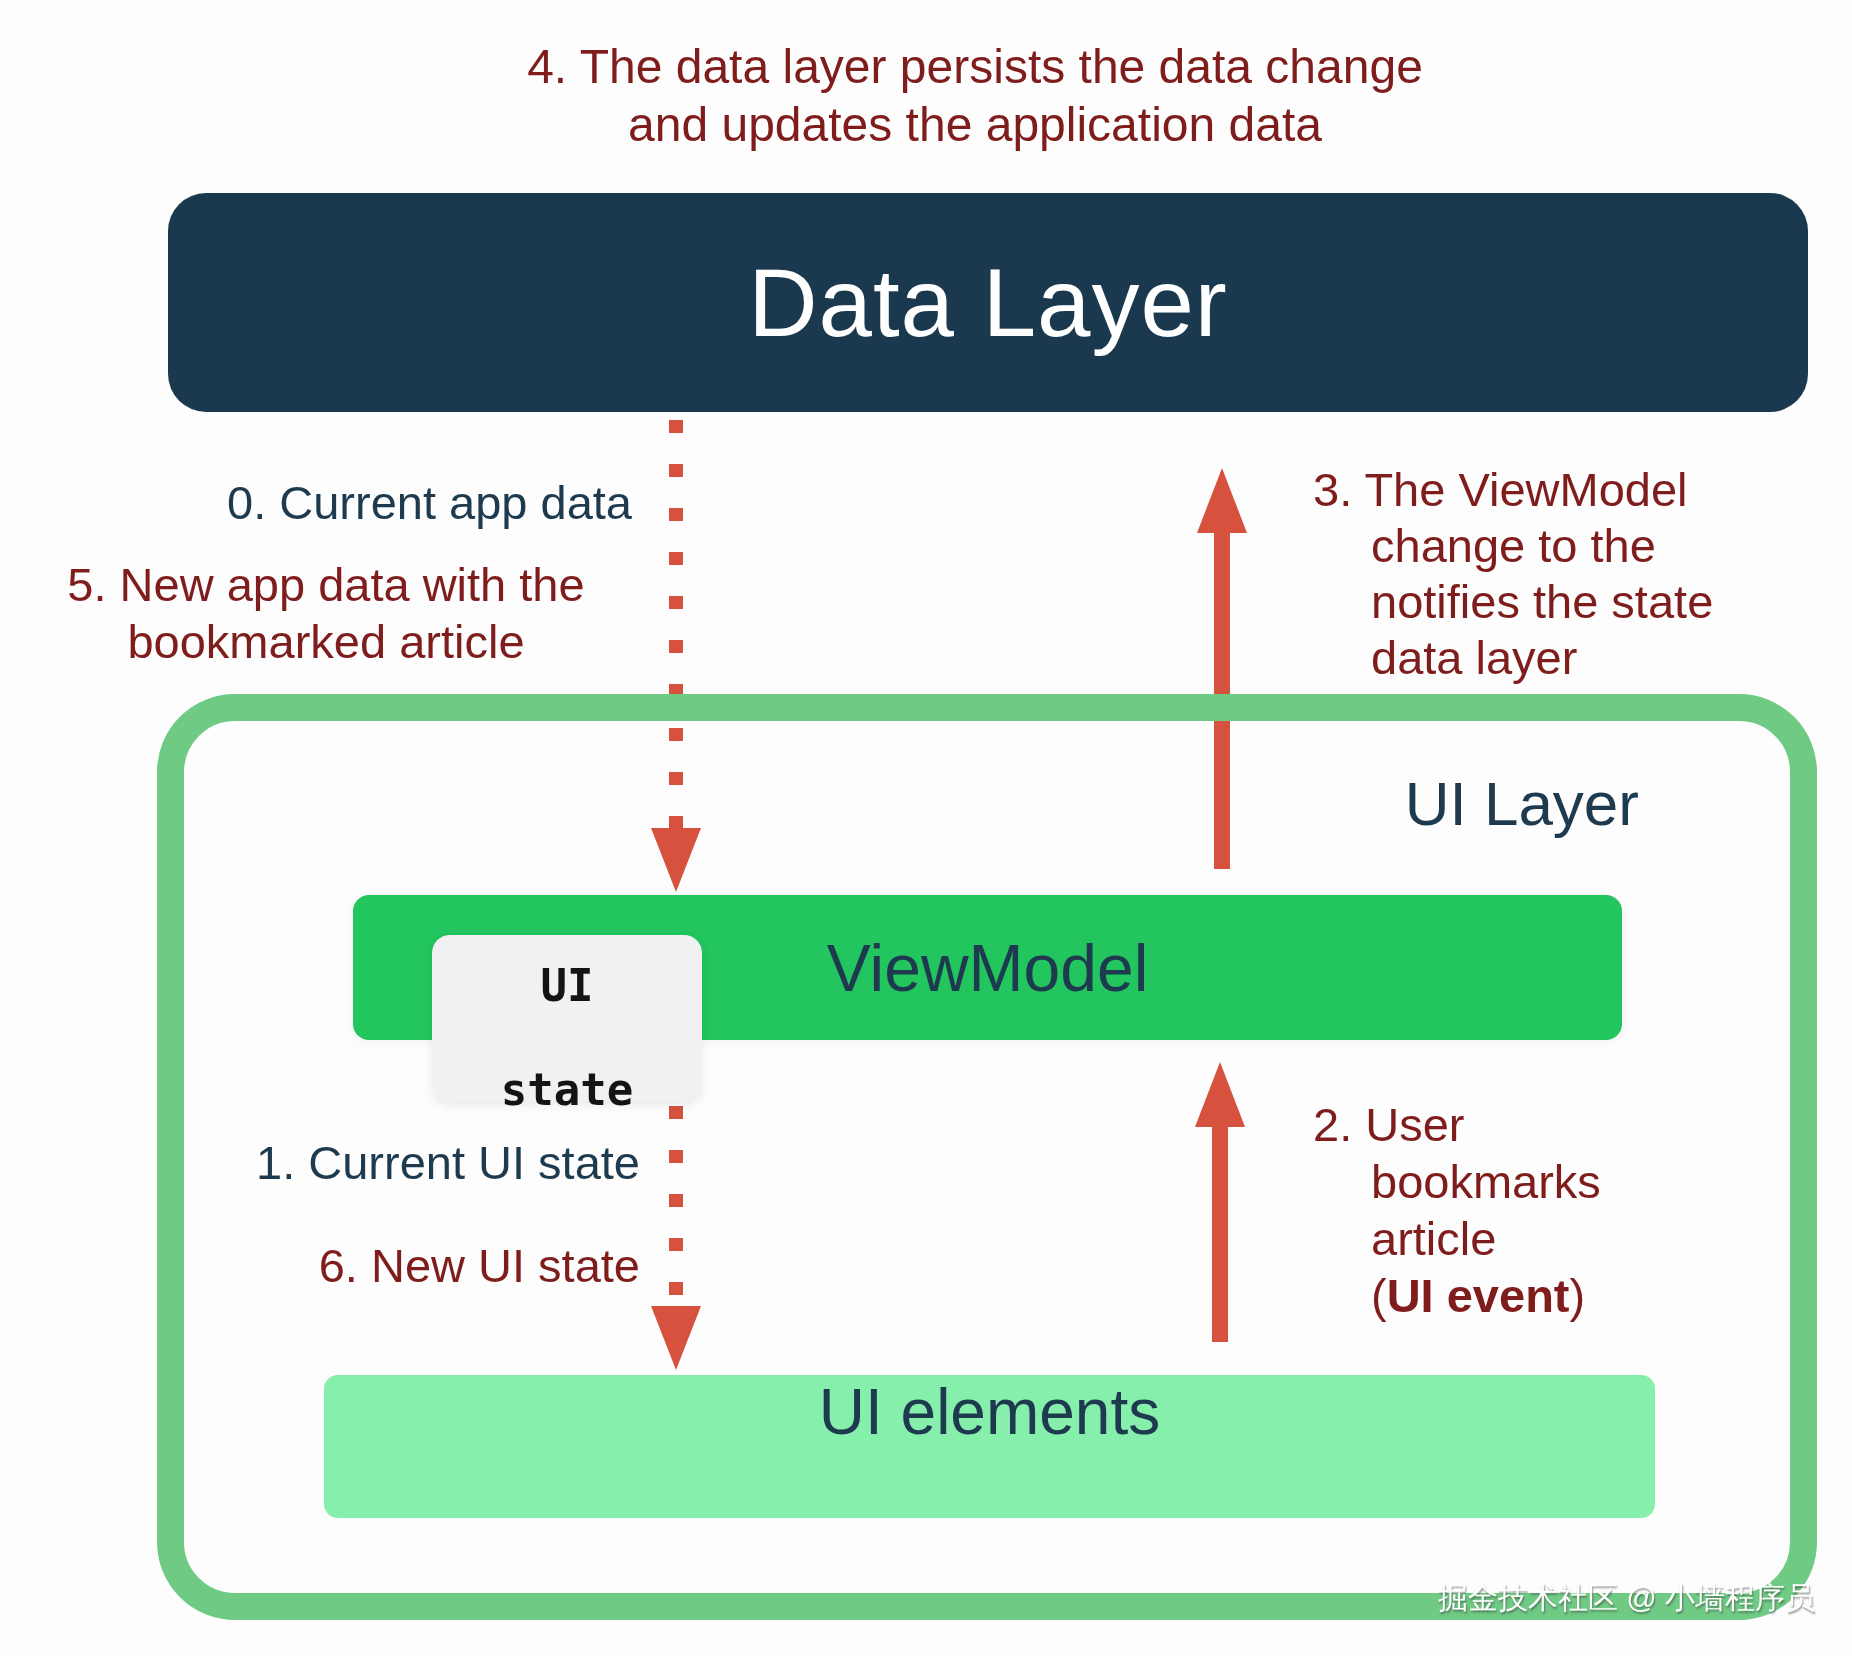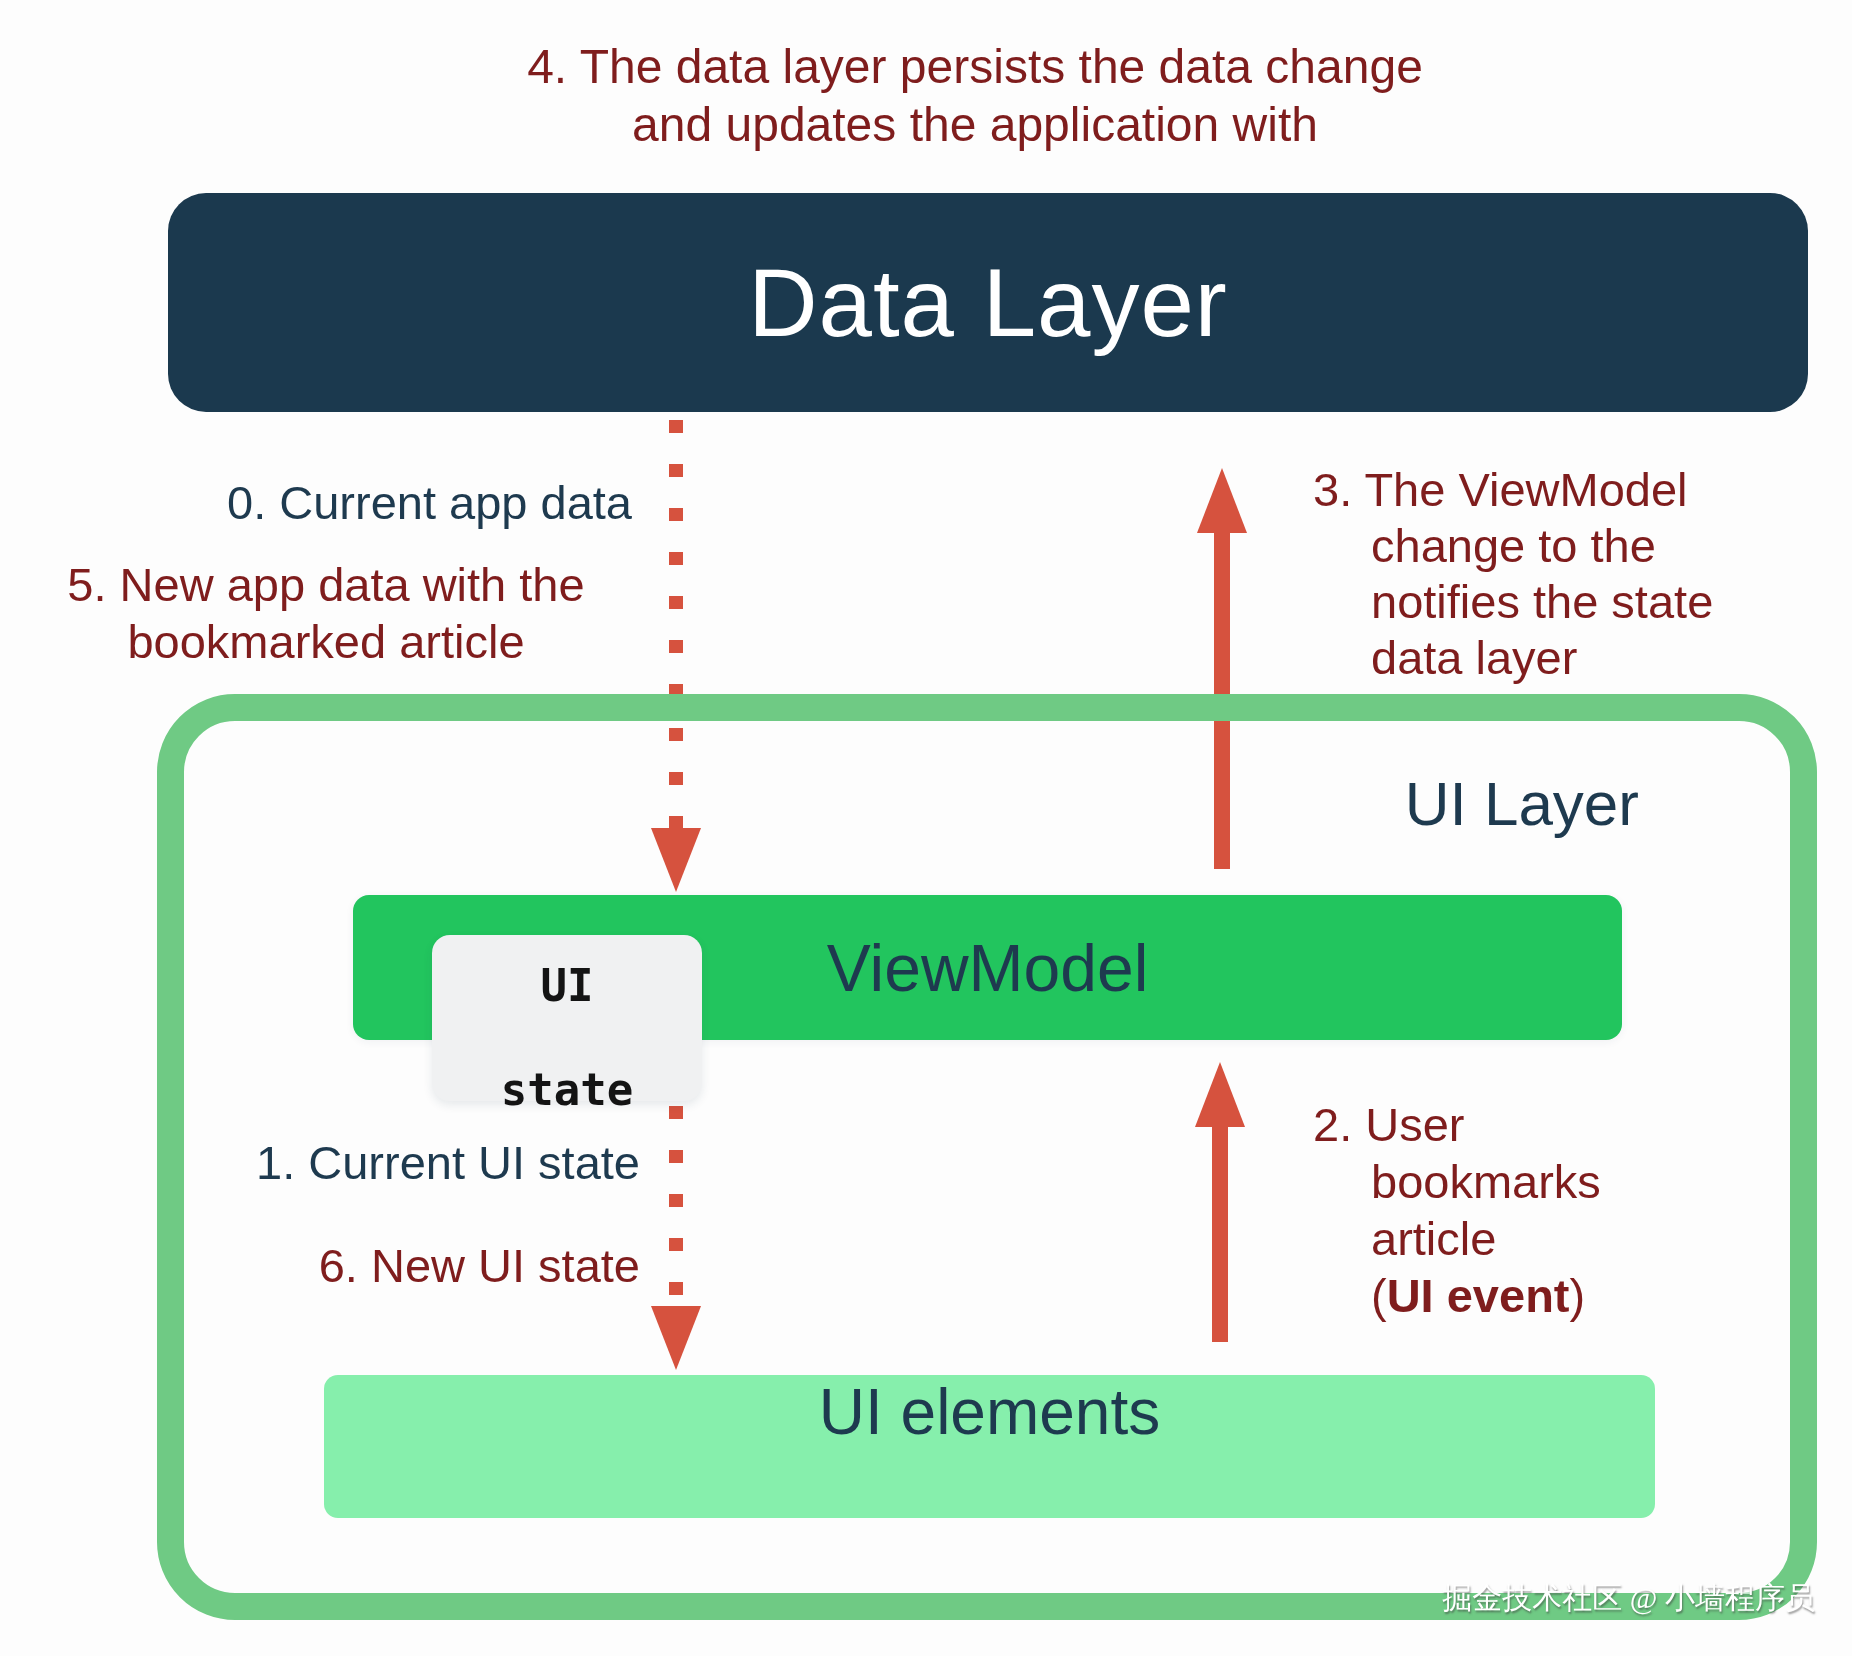--- a/index.html
+++ b/index.html
@@ -70,32 +70,32 @@
   }
   .head-up{
     width:0;height:0;
     border-left:25px solid transparent;border-right:25px solid transparent;
     border-bottom:65px solid #D6523E;
   }
   
   .watermark{
     right:37px;top:1578px;font-size:30px;color:#ffffff;
     text-shadow:1px 2px 2px rgba(60,60,60,0.55);
-    font-family:Liberation Serif, serif;
+    font-family:Liberation Sans, sans-serif;
     z-index:6;
   }
 </style>
 </head>
 <body>
 
 <div class="canvas">
 
   <div class="abs title red" style="left:375px;top:38px;width:1200px;">
     <div>4. The data layer persists the data change</div>
-    <div>and updates the application with</div>
+    <div>and updates the application data</div>
   </div>
 
   <div class="abs data-layer">
     <span>Data Layer</span>
   </div>
 
   <div class="abs ann navy right" style="left:20px;top:474px;width:612px;">0. Current app data</div>
   <div class="abs ann red center" style="left:20px;top:556px;width:612px;">
     <div>5. New app data with the</div>
     <div>bookmarked article</div>

